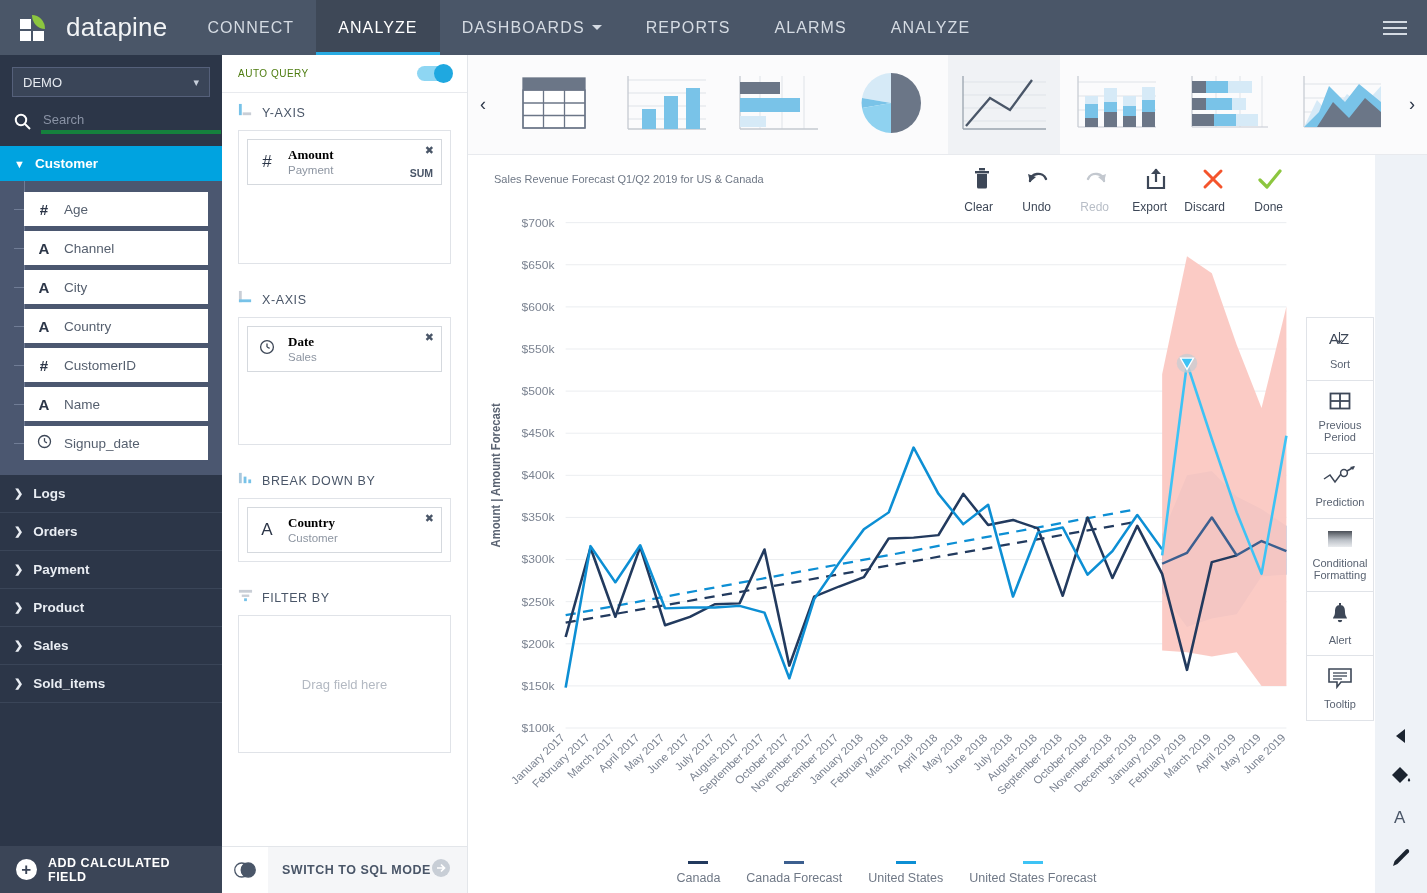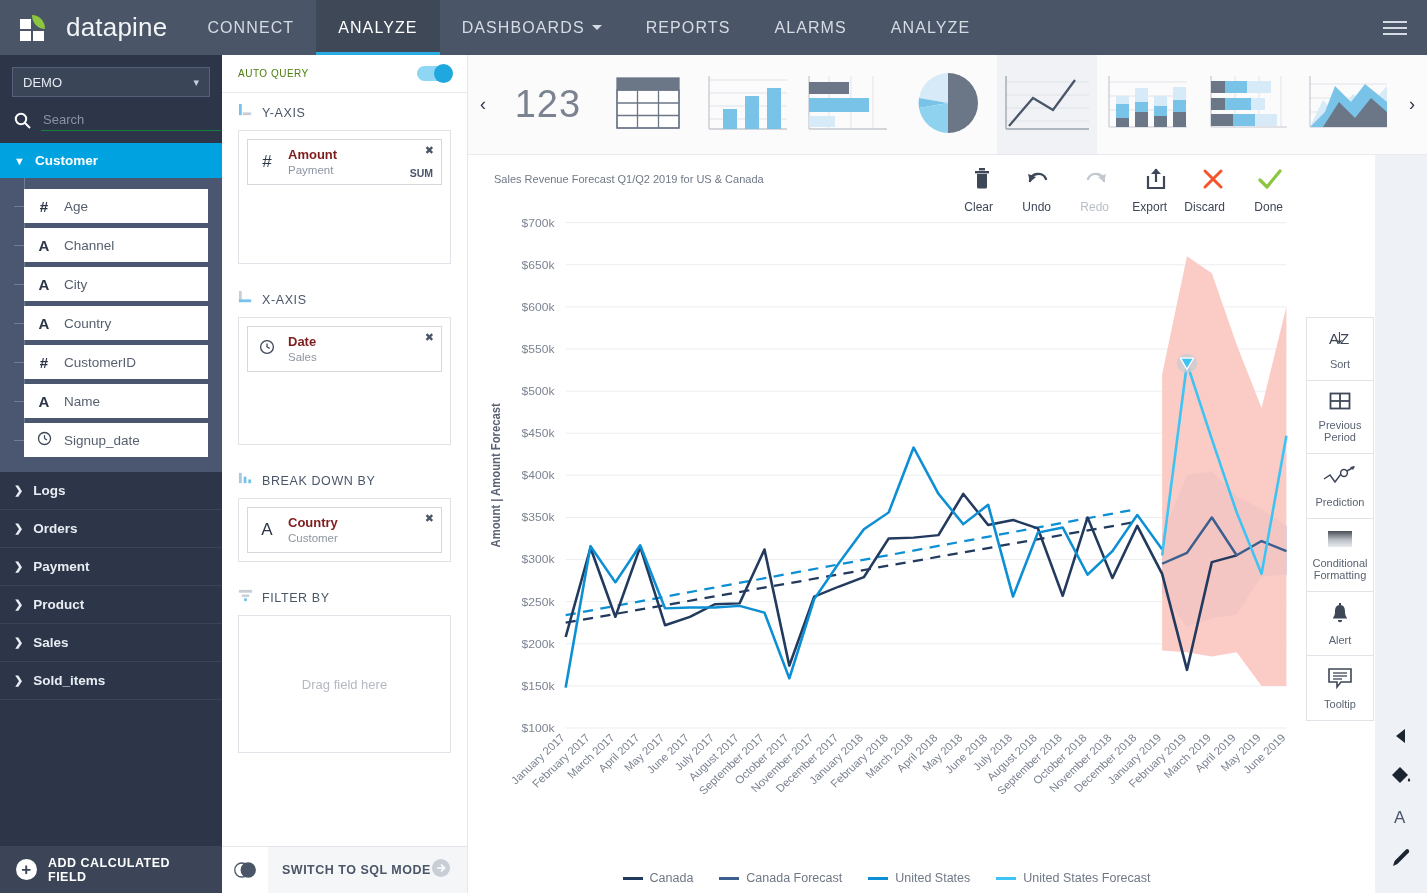--- a/index.html
+++ b/index.html
@@ -54,21 +54,21 @@
   }
   .db-select {
     margin: 12px 12px 6px 12px; height: 30px; background: #3a4558; border: 1px solid #55607a;
     display: flex; align-items: center; padding: 0 10px; color: #e6eaf0; font-size: 13px;
     cursor: pointer; justify-content: space-between;
   }
   .db-select .chev { font-size: 11px; color: #c7cfdb; }
   .search-row { display: flex; align-items: center; gap: 10px; padding: 6px 12px 12px 14px; }
   .search-ico { width: 17px; height: 17px; flex: 0 0 17px; }
   .search-input {
-    flex: 1; background: transparent; border: none; border-bottom: 1px solid #15803d;
+    flex: 1; background: transparent; border: none; border-bottom: 4px solid #15803d;
     color: #fca5a5; font-size: 13px; padding: 3px 2px; outline: none;
     font-family: "Liberation Sans", sans-serif;
   }
   .search-input::placeholder { color: #8a93a5; }
   .tbl-header {
     background: #00a3e0; color: #ffffff; font-size: 13.5px; font-weight: bold;
     padding: 10px 14px; display: flex; align-items: center; gap: 10px; cursor: pointer;
   }
   .tbl-header .tw { font-size: 11px; }
   .fields { background: #4b5770; padding: 6px 0 10px 0; position: relative; }
@@ -126,21 +126,21 @@
   .dropzone.tall { height: 134px; }
   .dropzone.mid { height: 128px; }
   .dropzone.filter { height: 138px; display: flex; align-items: center; justify-content: center; }
   .drag-hint { color: #b3b9c2; font-size: 13px; }
   .pill {
     border: 1px solid #d5d9de; background: #fff; height: 46px; display: flex; align-items: center;
     gap: 12px; padding: 0 10px; position: relative; cursor: move;
   }
   .pill .pt { font-size: 17px; color: #2c3648; width: 18px; text-align: center; }
   .pill .ptxt { display: flex; flex-direction: column; line-height: 1.25; }
-  .pill .pname { font-size: 13px; color: #7f1d1d; font-weight: bold; }
+  .pill .pname { font-size: 13px; color: #000000; font-weight: bold; font-family: Liberation Serif, serif; }
   .pill .psub { font-size: 11.5px; color: #8d95a1; }
   .pill .px {
     position: absolute; right: 7px; top: 4px; font-size: 11px; color: #4a5668; cursor: pointer;
   }
   .pill .pagg {
     position: absolute; right: 8px; bottom: 5px; font-size: 10.5px; color: #4a5668; font-weight: bold;
   }
   .sql-bar {
     margin-top: auto; height: 47px; display: flex; align-items: center; border-top: 1px solid #e3e6ea;
     background: #f5f6f8;
@@ -205,21 +205,21 @@
   .rightrail {
     width: 52px; flex: 0 0 52px; background: #eef2f7; display: flex; flex-direction: column;
     align-items: center; justify-content: flex-end; gap: 20px; padding-bottom: 24px;
   }
   .rail-ico { cursor: pointer; display: flex; align-items: center; justify-content: center; }
 
   .legend {
     position: absolute; left: 0; right: 0; bottom: 8px; display: flex; justify-content: center;
     gap: 26px; align-items: center;
   }
-  .lg { display: flex; align-items: center; gap: 7px; cursor: pointer; }
+  .lg { display: flex; align-items: center; gap: 7px; cursor: pointer; flex-direction: column; }
   .lg .swatch { width: 20px; height: 3px; display: block; }
   .lg .lgl { font-size: 12.5px; color: #6f7886; }
 </style>
 </head>
 <body>
 
 <div class="app">
 
   <div class="topnav">
     <div class="logo-wrap">
@@ -465,23 +465,20 @@
             </svg>
         </span>
       </div>
     </div>
 
     <div class="main">
 
       <div class="charttypes">
         <div class="ct-arrow">‹</div>
 
-        <div class="ct-item">
-          <span class="ct-num">123</span>
-        </div>
 
         <div class="ct-item">
           <span>
             <svg width="68" height="58" viewBox="0 0 68 58">
               <rect x="3" y="4" width="62" height="12" fill="#6b7687"></rect>
               <rect x="3" y="16" width="62" height="38" fill="#ffffff" stroke="#6b7687" stroke-width="1.3"></rect>
               <line x1="3" y1="16" x2="65" y2="16" stroke="#6b7687" stroke-width="1.3"></line>
               <line x1="3" y1="29" x2="65" y2="29" stroke="#6b7687" stroke-width="1.3"></line>
               <line x1="3" y1="41.5" x2="65" y2="41.5" stroke="#6b7687" stroke-width="1.3"></line>
               <line x1="23.5" y1="16" x2="23.5" y2="54" stroke="#6b7687" stroke-width="1.3"></line>

